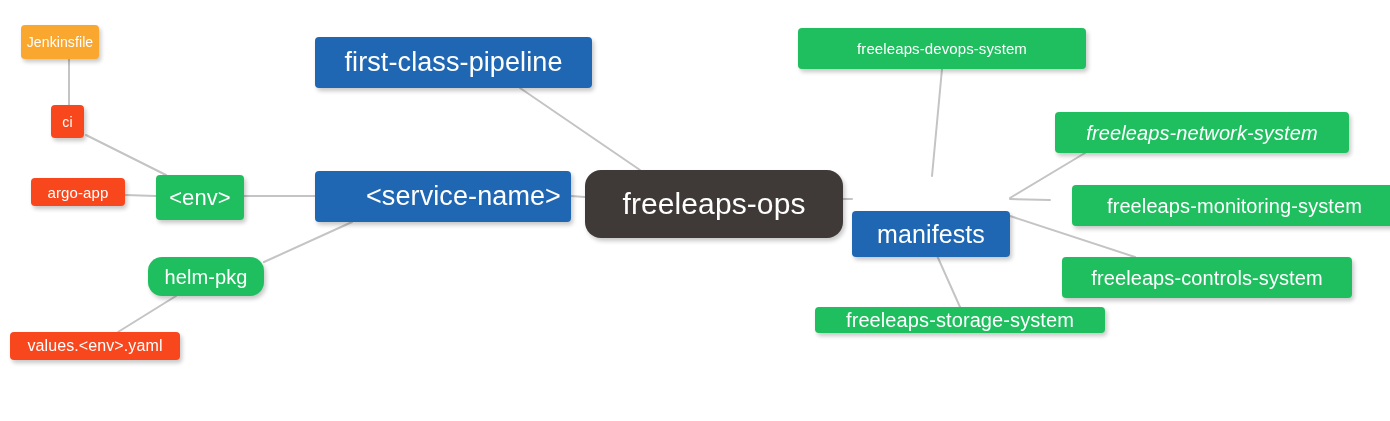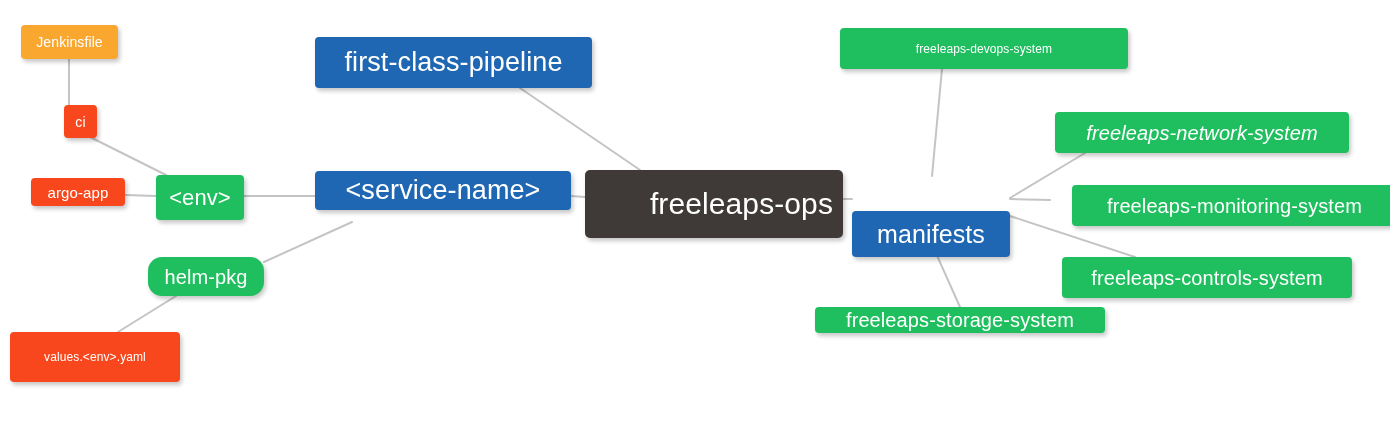--- a/index.html
+++ b/index.html
@@ -34,22 +34,21 @@
     justify-content: center;
     color: #ffffff;
     white-space: nowrap;
     border-radius: 4px;
     box-shadow: 2px 3px 4px rgba(0,0,0,0.22);
     letter-spacing: 0.1px;
     line-height: 1;
     padding: 0 10px;
   }
   .node.root {
-    border-radius: 5px;
-    justify-content: flex-end;
+    border-radius: 16px;
   }
 </style>
 </head>
 <body>
 
 <div id="canvas">
   <svg id="edge-layer" viewBox="0 0 1390 421" width="1390" height="421">
       <line x1="69" y1="59" x2="69" y2="105" stroke="#c4c4c4" stroke-width="2" stroke-linecap="round"></line>
       <line x1="86" y1="135" x2="166" y2="175" stroke="#c4c4c4" stroke-width="2" stroke-linecap="round"></line>
       <line x1="125" y1="195" x2="156" y2="196" stroke="#c4c4c4" stroke-width="2" stroke-linecap="round"></line>
@@ -59,51 +58,51 @@
       <line x1="520" y1="88" x2="640" y2="170" stroke="#c4c4c4" stroke-width="2" stroke-linecap="round"></line>
       <line x1="571" y1="196" x2="585" y2="197" stroke="#c4c4c4" stroke-width="2" stroke-linecap="round"></line>
       <line x1="843" y1="199" x2="852" y2="199" stroke="#c4c4c4" stroke-width="2" stroke-linecap="round"></line>
       <line x1="932" y1="176" x2="942" y2="69" stroke="#c4c4c4" stroke-width="2" stroke-linecap="round"></line>
       <line x1="1010" y1="198" x2="1085" y2="153" stroke="#c4c4c4" stroke-width="2" stroke-linecap="round"></line>
       <line x1="1010" y1="199" x2="1050" y2="200" stroke="#c4c4c4" stroke-width="2" stroke-linecap="round"></line>
       <line x1="1010" y1="216" x2="1135" y2="257" stroke="#c4c4c4" stroke-width="2" stroke-linecap="round"></line>
       <line x1="922" y1="222" x2="960" y2="307" stroke="#c4c4c4" stroke-width="2" stroke-linecap="round"></line>
     </svg>
   <div id="node-layer">
-      <div class="node" style="left: 21px; top: 25px; width: 97px; height: 34px; background: rgb(250, 167, 48); font-size: 14px;">
+      <div class="node" style="left: 21px; top: 25px; width: 78px; height: 34px; background: rgb(250, 167, 48); font-size: 14px;">
         <span>Jenkinsfile</span>
       </div>
-      <div class="node" style="left: 64px; top: 105px; width: 33px; height: 33px; background: rgb(248, 71, 28); font-size: 14px;">
+      <div class="node" style="left: 51px; top: 105px; width: 33px; height: 33px; background: rgb(248, 71, 28); font-size: 14px;">
         <span>ci</span>
       </div>
       <div class="node" style="left: 31px; top: 178px; width: 94px; height: 28px; background: rgb(248, 71, 28); font-size: 15px;">
         <span>argo-app</span>
       </div>
       <div class="node" style="left: 156px; top: 175px; width: 88px; height: 45px; background: rgb(31, 191, 95); font-size: 22px;">
         <span>&lt;env&gt;</span>
       </div>
       <div class="node" style="left: 148px; top: 257px; width: 116px; height: 39px; background: rgb(31, 191, 95); font-size: 20px; border-radius: 14px;">
         <span>helm-pkg</span>
       </div>
-      <div class="node" style="left: 10px; top: 332px; width: 170px; height: 50px; background: rgb(248, 71, 28); font-size: 12px;">
+      <div class="node" style="left: 10px; top: 332px; width: 170px; height: 28px; background: rgb(248, 71, 28); font-size: 16px;">
         <span>values.&lt;env&gt;.yaml</span>
       </div>
       <div class="node" style="left: 315px; top: 37px; width: 277px; height: 51px; background: rgb(32, 103, 179); font-size: 27px;">
         <span>first-class-pipeline</span>
       </div>
-      <div class="node" style="left: 315px; top: 171px; width: 256px; height: 39px; background: rgb(32, 103, 179); font-size: 27px;">
+      <div class="node" style="left: 315px; top: 171px; width: 256px; height: 51px; background: rgb(32, 103, 179); font-size: 27px; justify-content: flex-end;">
         <span>&lt;service-name&gt;</span>
       </div>
       <div class="node root" style="left: 585px; top: 170px; width: 258px; height: 68px; background: rgb(63, 58, 55); font-size: 30px;">
         <span>freeleaps-ops</span>
       </div>
       <div class="node" style="left: 852px; top: 176px; width: 158px; height: 46px; background: rgb(32, 103, 179); font-size: 25px; margin-top: 35px;">
         <span>manifests</span>
       </div>
-      <div class="node" style="left: 840px; top: 28px; width: 288px; height: 41px; background: rgb(31, 191, 95); font-size: 12px;">
+      <div class="node" style="left: 798px; top: 28px; width: 288px; height: 41px; background: rgb(31, 191, 95); font-size: 15px;">
         <span>freeleaps-devops-system</span>
       </div>
       <div class="node" style="left: 1055px; top: 112px; width: 294px; height: 41px; background: rgb(31, 191, 95); font-size: 20px; font-style: italic;">
         <span>freeleaps-network-system</span>
       </div>
       <div class="node" style="left: 1072px; top: 185px; width: 325px; height: 41px; background: rgb(31, 191, 95); font-size: 20px;">
         <span>freeleaps-monitoring-system</span>
       </div>
       <div class="node" style="left: 1062px; top: 257px; width: 290px; height: 41px; background: rgb(31, 191, 95); font-size: 20px;">
         <span>freeleaps-controls-system</span>

